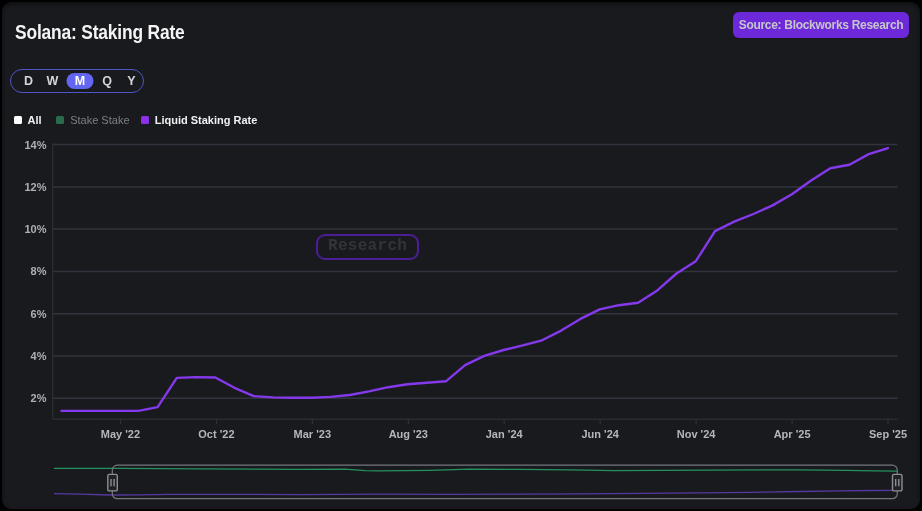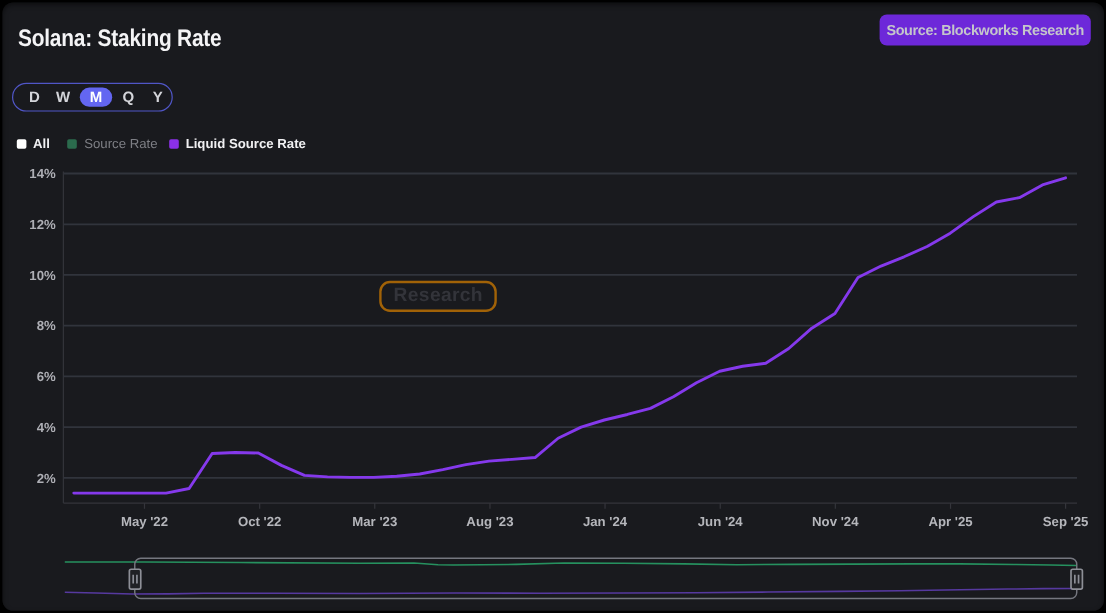--- a/index.html
+++ b/index.html
@@ -14,22 +14,22 @@
     transform:translate(-50%,-50%);}
   #sel span.on{background:#6366f1;color:#fff;border-radius:9px;width:27px;height:16px;line-height:16px;}
   #legend{position:absolute;left:13.5px;top:114px;width:500px;height:10px;font-size:11px;padding-left:44px;}
   .sq{width:8px;height:8px;border-radius:1.5px;display:inline-block;margin-right:6px;}
   .litem{position:absolute;top:0;display:flex;align-items:center;white-space:nowrap;}
   #li2{left:42.7px;}
   #li3{left:127.2px;}
   #legend .litem span:last-child{letter-spacing:0px;}
   #wm{position:absolute;left:307px;top:234px;display:flex;align-items:center;color:#33343a;}
   #wmtxt{font-size:38px;font-weight:bold;letter-spacing:-1.2px;}
-  #wmbox{margin-left:9px;border:2px solid #a16207;border-radius:9px;padding:0 10px;height:22px;line-height:21px;
-    font-size:16px;font-weight:bold;letter-spacing:0.3px;}
+  #wmbox{margin-left:9px;border:2px solid #4c1d95;border-radius:9px;padding:0 10px;height:22px;line-height:21px;
+    font-size:16px;font-weight:bold;letter-spacing:0.3px;font-family:Liberation Mono, monospace;}
   svg{position:absolute;left:0;top:0;}
   .axlab{font:bold 11px "Liberation Sans",sans-serif;fill:#aeafb5;}
   .axlab.x{fill:#b5b6bb;}
 </style></head>
 <body>
 <div id="panel"></div>
 <div id="title">Solana: Staking Rate</div>
 <div id="src">Source: Blockworks Research</div>
 <div id="sel">
     <span style="left:17.6px">D</span>
@@ -38,25 +38,25 @@
     <span style="left:96px">Q</span>
     <span style="left:120.5px">Y</span>
   </div>
 <div id="legend">
   <div class="litem" style="left:0">
       <span class="sq" style="background:#fff"></span>
       <span style="color:#f0f0f2;font-weight:bold">All</span>
     </div>
   <div class="litem" id="li2">
       <span class="sq" style="background:#2b6b4d"></span>
-      <span style="color:#7e7f85">Source Rate</span>
+      <span style="color:#7e7f85">Stake Stake</span>
     </div>
   <div class="litem" id="li3">
       <span class="sq" style="background:#8b30e8"></span>
-      <span style="color:#f0f0f2;font-weight:bold">Liquid Source Rate</span>
+      <span style="color:#f0f0f2;font-weight:bold">Liquid Staking Rate</span>
     </div>
 </div>
 <div id="wm">
     <span id="wmbox">Research</span>
   </div>
 <svg width="922" height="511" viewBox="0 0 922 511">
 <line x1="52.8" y1="144.6" x2="897.5" y2="144.6" stroke="#31343c" stroke-width="1.5"></line>
 <line x1="52.8" y1="186.9" x2="897.5" y2="186.9" stroke="#31343c" stroke-width="1.5"></line>
 <line x1="52.8" y1="229.1" x2="897.5" y2="229.1" stroke="#31343c" stroke-width="1.5"></line>
 <line x1="52.8" y1="271.4" x2="897.5" y2="271.4" stroke="#31343c" stroke-width="1.5"></line>

